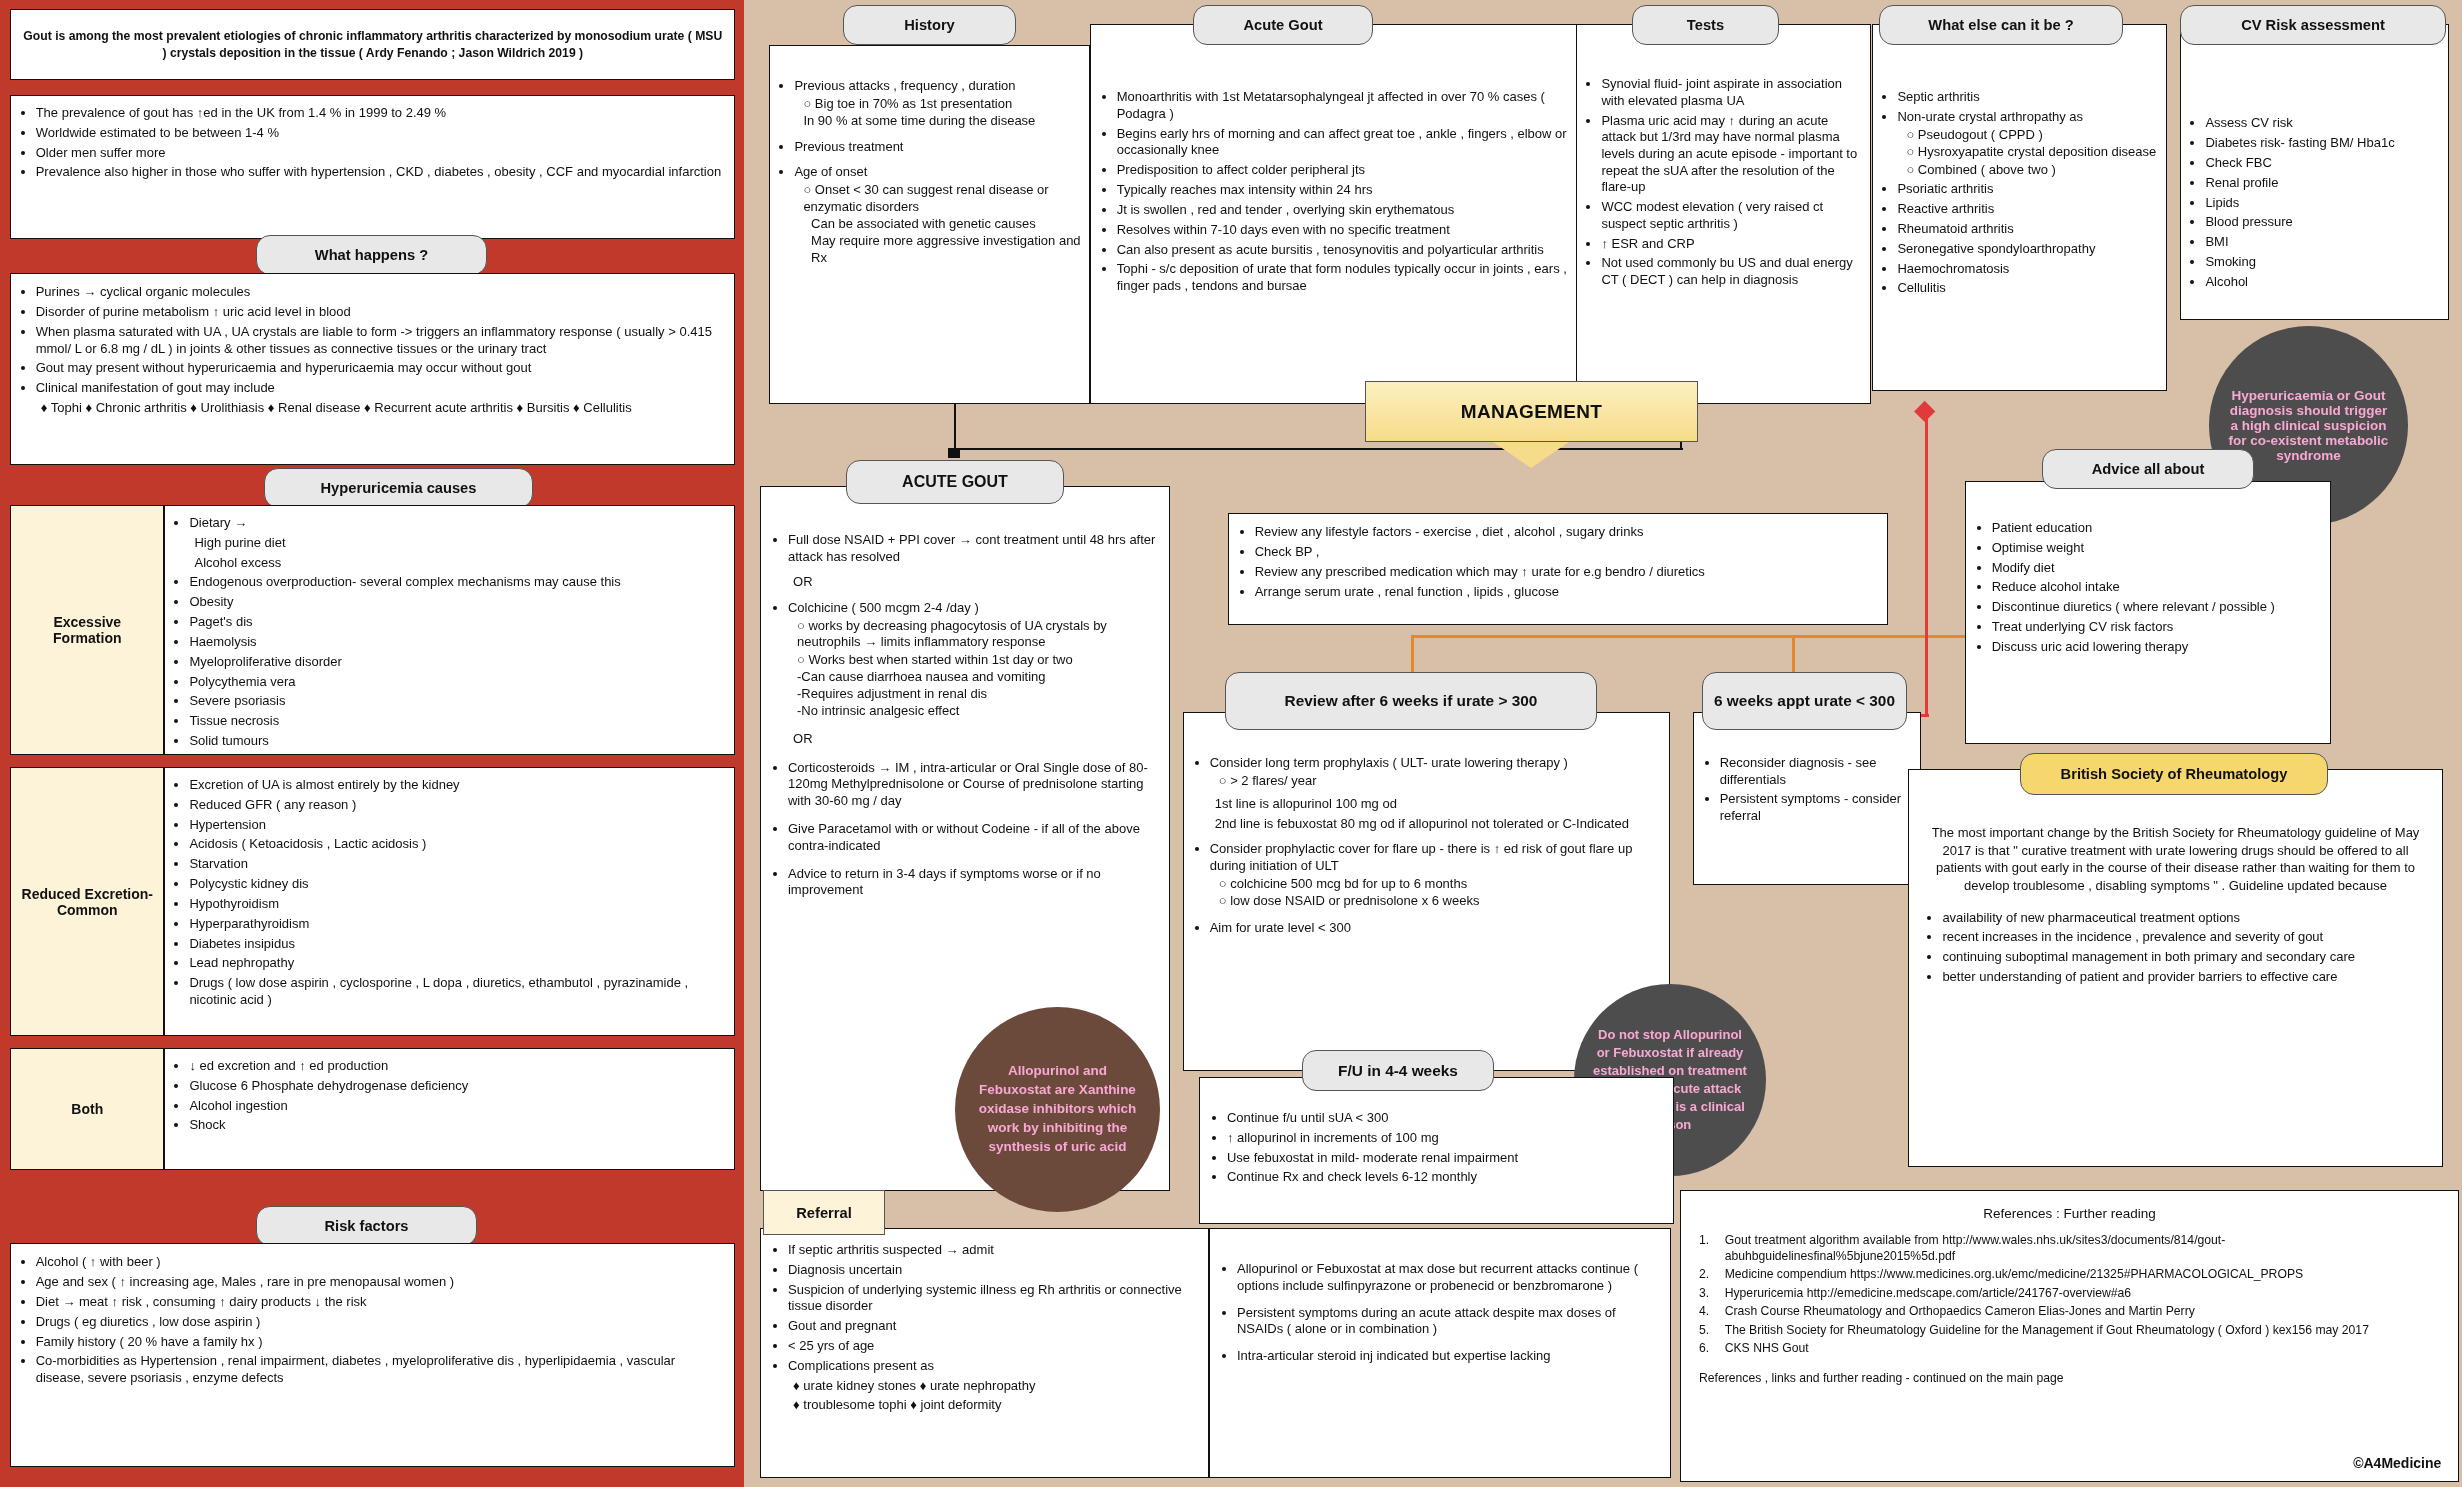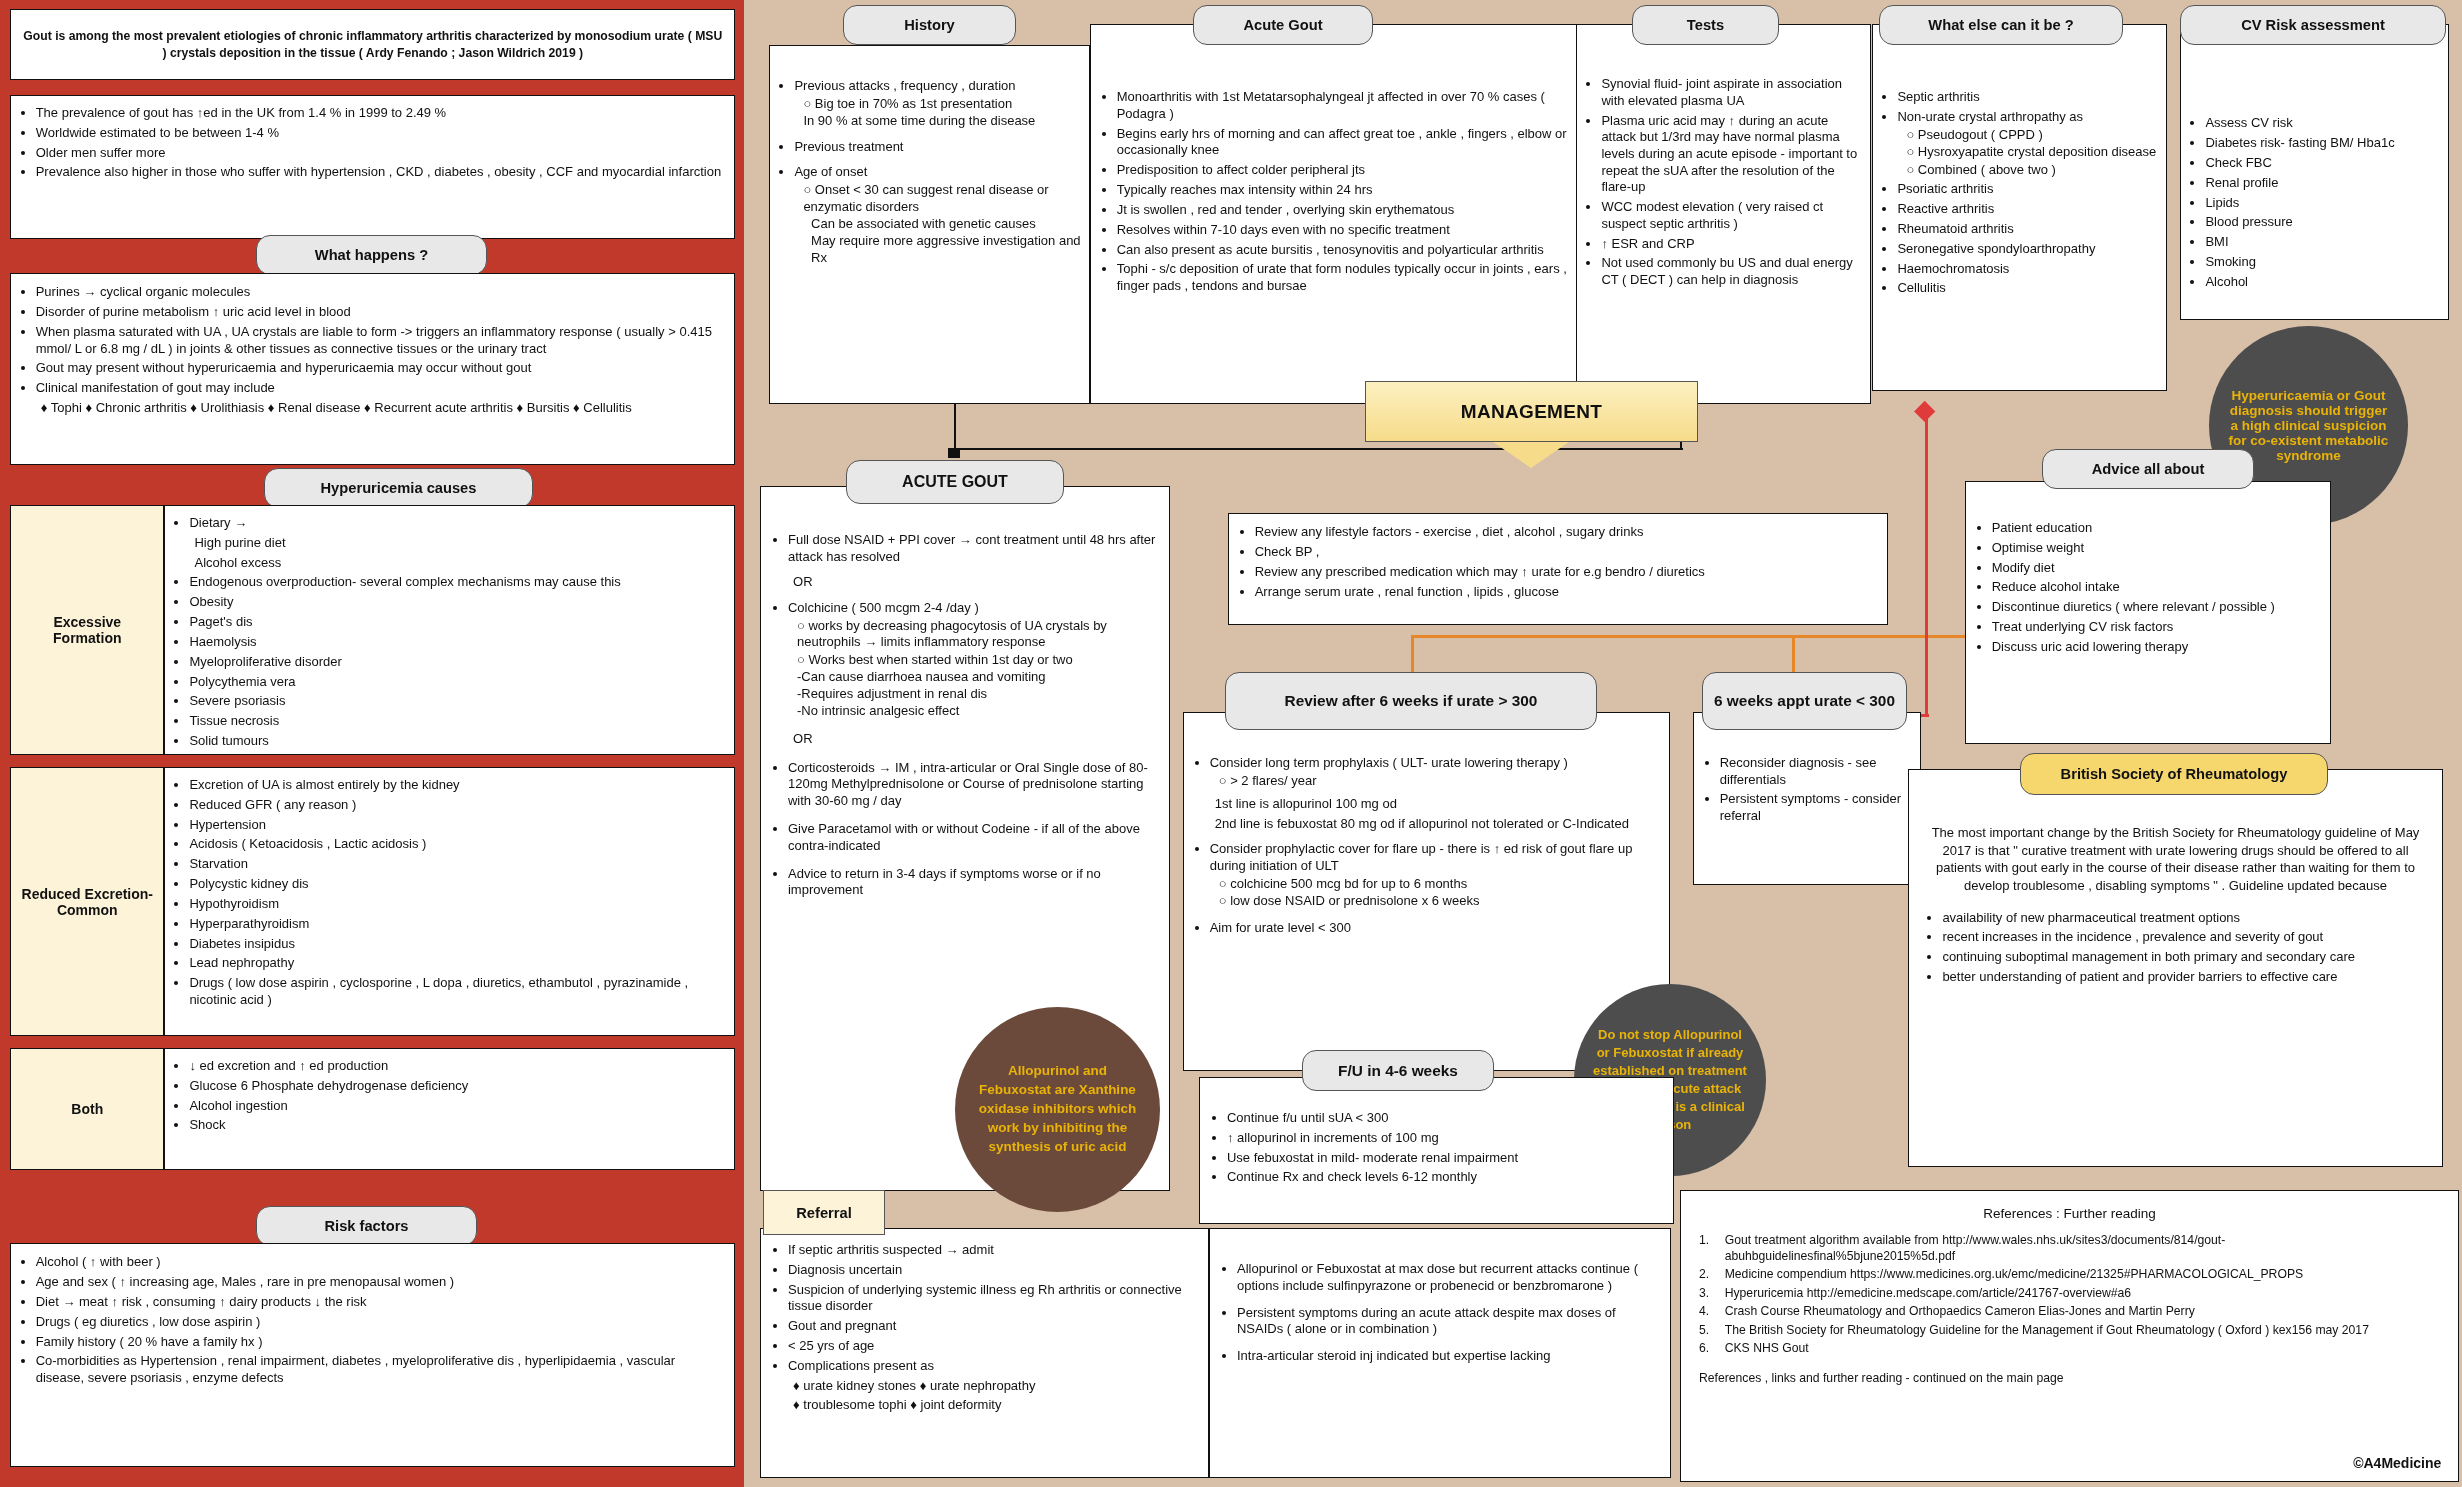--- a/index.html
+++ b/index.html
@@ -25,21 +25,21 @@
   .sub li{margin:0.6px 0;}
   .hdr-pill{
     background:#e8e8e8;border:0.6px solid #555;border-radius:14px;
     font-weight:bold;display:flex;align-items:center;justify-content:center;
   }
   .mgmt-banner{
     background:linear-gradient(#fdf0c0,#f6dc8a);
     border:0.6px solid #555;font-weight:bold;text-align:center;
     display:flex;align-items:center;justify-content:center;font-size:19px;letter-spacing:0.3px;
   }
-  .circle{border-radius:50%;display:flex;align-items:center;justify-content:center;text-align:center;color:#eab308;}
+  .circle{border-radius:50%;display:flex;align-items:center;justify-content:center;text-align:center;color:#f9a8d4;}
   .gray-circle{background:#4d4d4d;}
   .brown-circle{background:#6b4a3b;}
   .yellow-pill{background:#f5d76e;border:0.6px solid #555;border-radius:14px;text-align:center;font-weight:bold;display:flex;align-items:center;justify-content:center;}
   .small{font-size:12.2px;}
   .ref-num{display:flex;gap:9px;margin-bottom:2.6px;line-height:1.3;}
   .ref-num .n{width:16.7px;flex:0 0 16.7px;}
   .sidecell{display:flex;align-items:center;justify-content:center;font-weight:bold;text-align:center;}
   .arrowline{background:#111;position:absolute;}
   .orange{background:#e8862a;position:absolute;}
   .redline{background:#e03b3b;position:absolute;}
@@ -322,21 +322,21 @@
     <li>recent increases in the incidence , prevalence and severity of gout</li>
     <li>continuing suboptimal management in both primary and secondary care</li>
     <li>better understanding of patient and provider barriers to effective care</li>
   </ul>
 </div>
 
 <div class="abs circle brown-circle" style="left:955px;top:1007px;width:205px;height:205px;font-size:13.5px;font-weight:bold;padding:22px;line-height:1.4;">Allopurinol and Febuxostat are Xanthine oxidase inhibitors which work by inhibiting the synthesis of uric acid</div>
 
 <div class="abs circle gray-circle" style="left:1574px;top:984px;width:192px;height:192px;font-size:13px;font-weight:bold;padding:18px;line-height:1.38;">Do not stop Allopurinol or Febuxostat if already established on treatment -during an acute attack unless there is a clinical reason</div>
 
-<div class="abs hdr-pill" style="left:1302px;top:1050px;width:192px;height:41px;font-size:15.4px;z-index:5;">F/U in 4-6 weeks</div>
+<div class="abs hdr-pill" style="left:1302px;top:1050px;width:192px;height:41px;font-size:15.4px;z-index:5;">F/U in 4-4 weeks</div>
 <div class="abs white-box" style="left:1199px;top:1077px;width:475px;height:147px;padding:32px 10.3px 7.7px 10.3px;">
   <ul>
     <li>Continue f/u until sUA &lt; 300</li>
     <li>↑ allopurinol in increments of 100 mg</li>
     <li>Use febuxostat in mild- moderate renal impairment</li>
     <li>Continue Rx and check levels 6-12 monthly</li>
   </ul>
 </div>
 
 <div class="abs" style="left:763px;top:1190px;width:122px;height:45px;background:#fdf3d8;border:0.6px solid #555;display:flex;align-items:center;justify-content:center;font-weight:bold;font-size:14.7px;z-index:5;">Referral</div>

